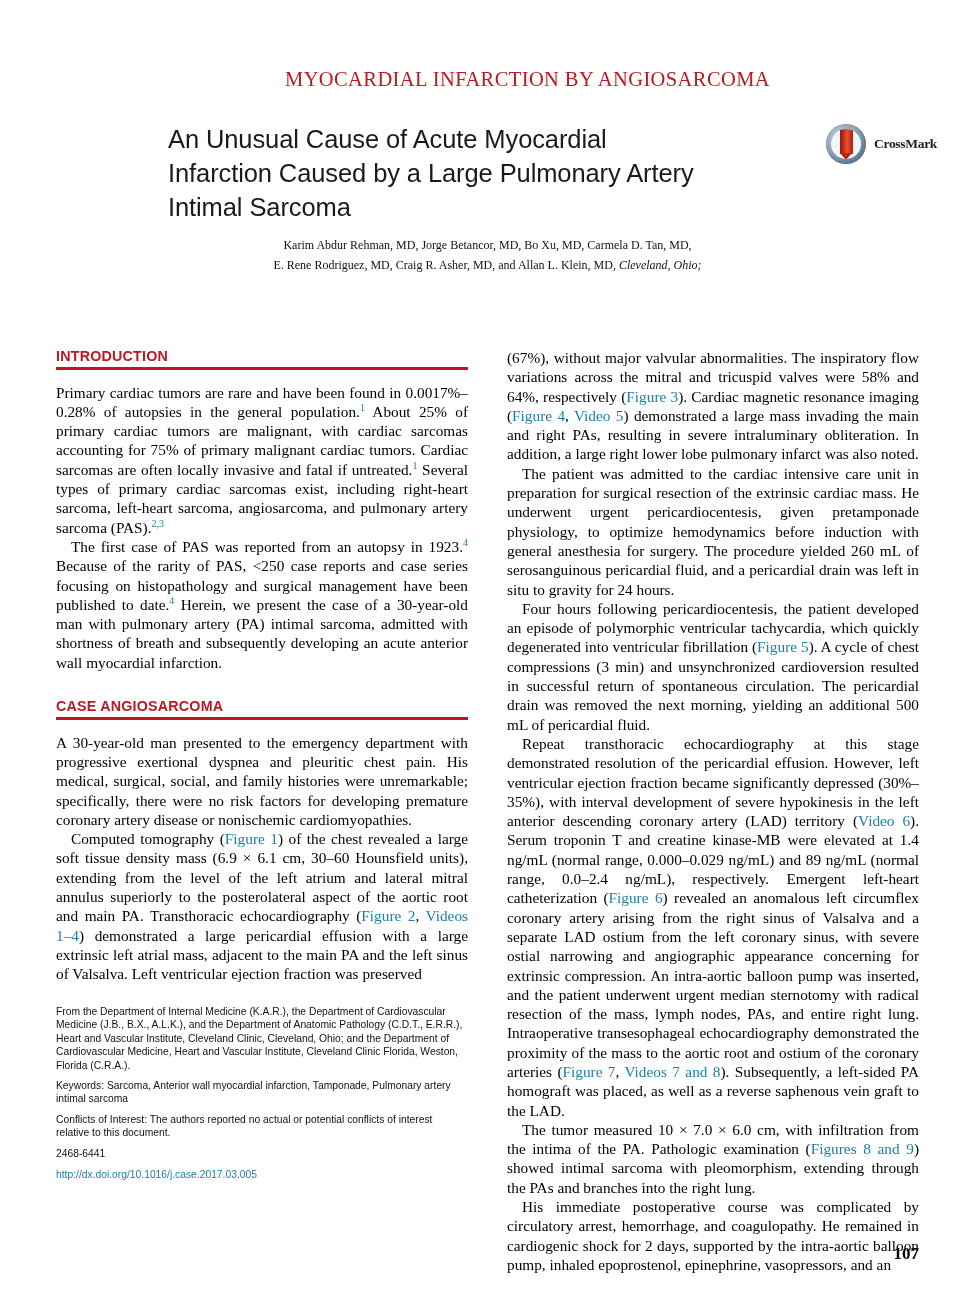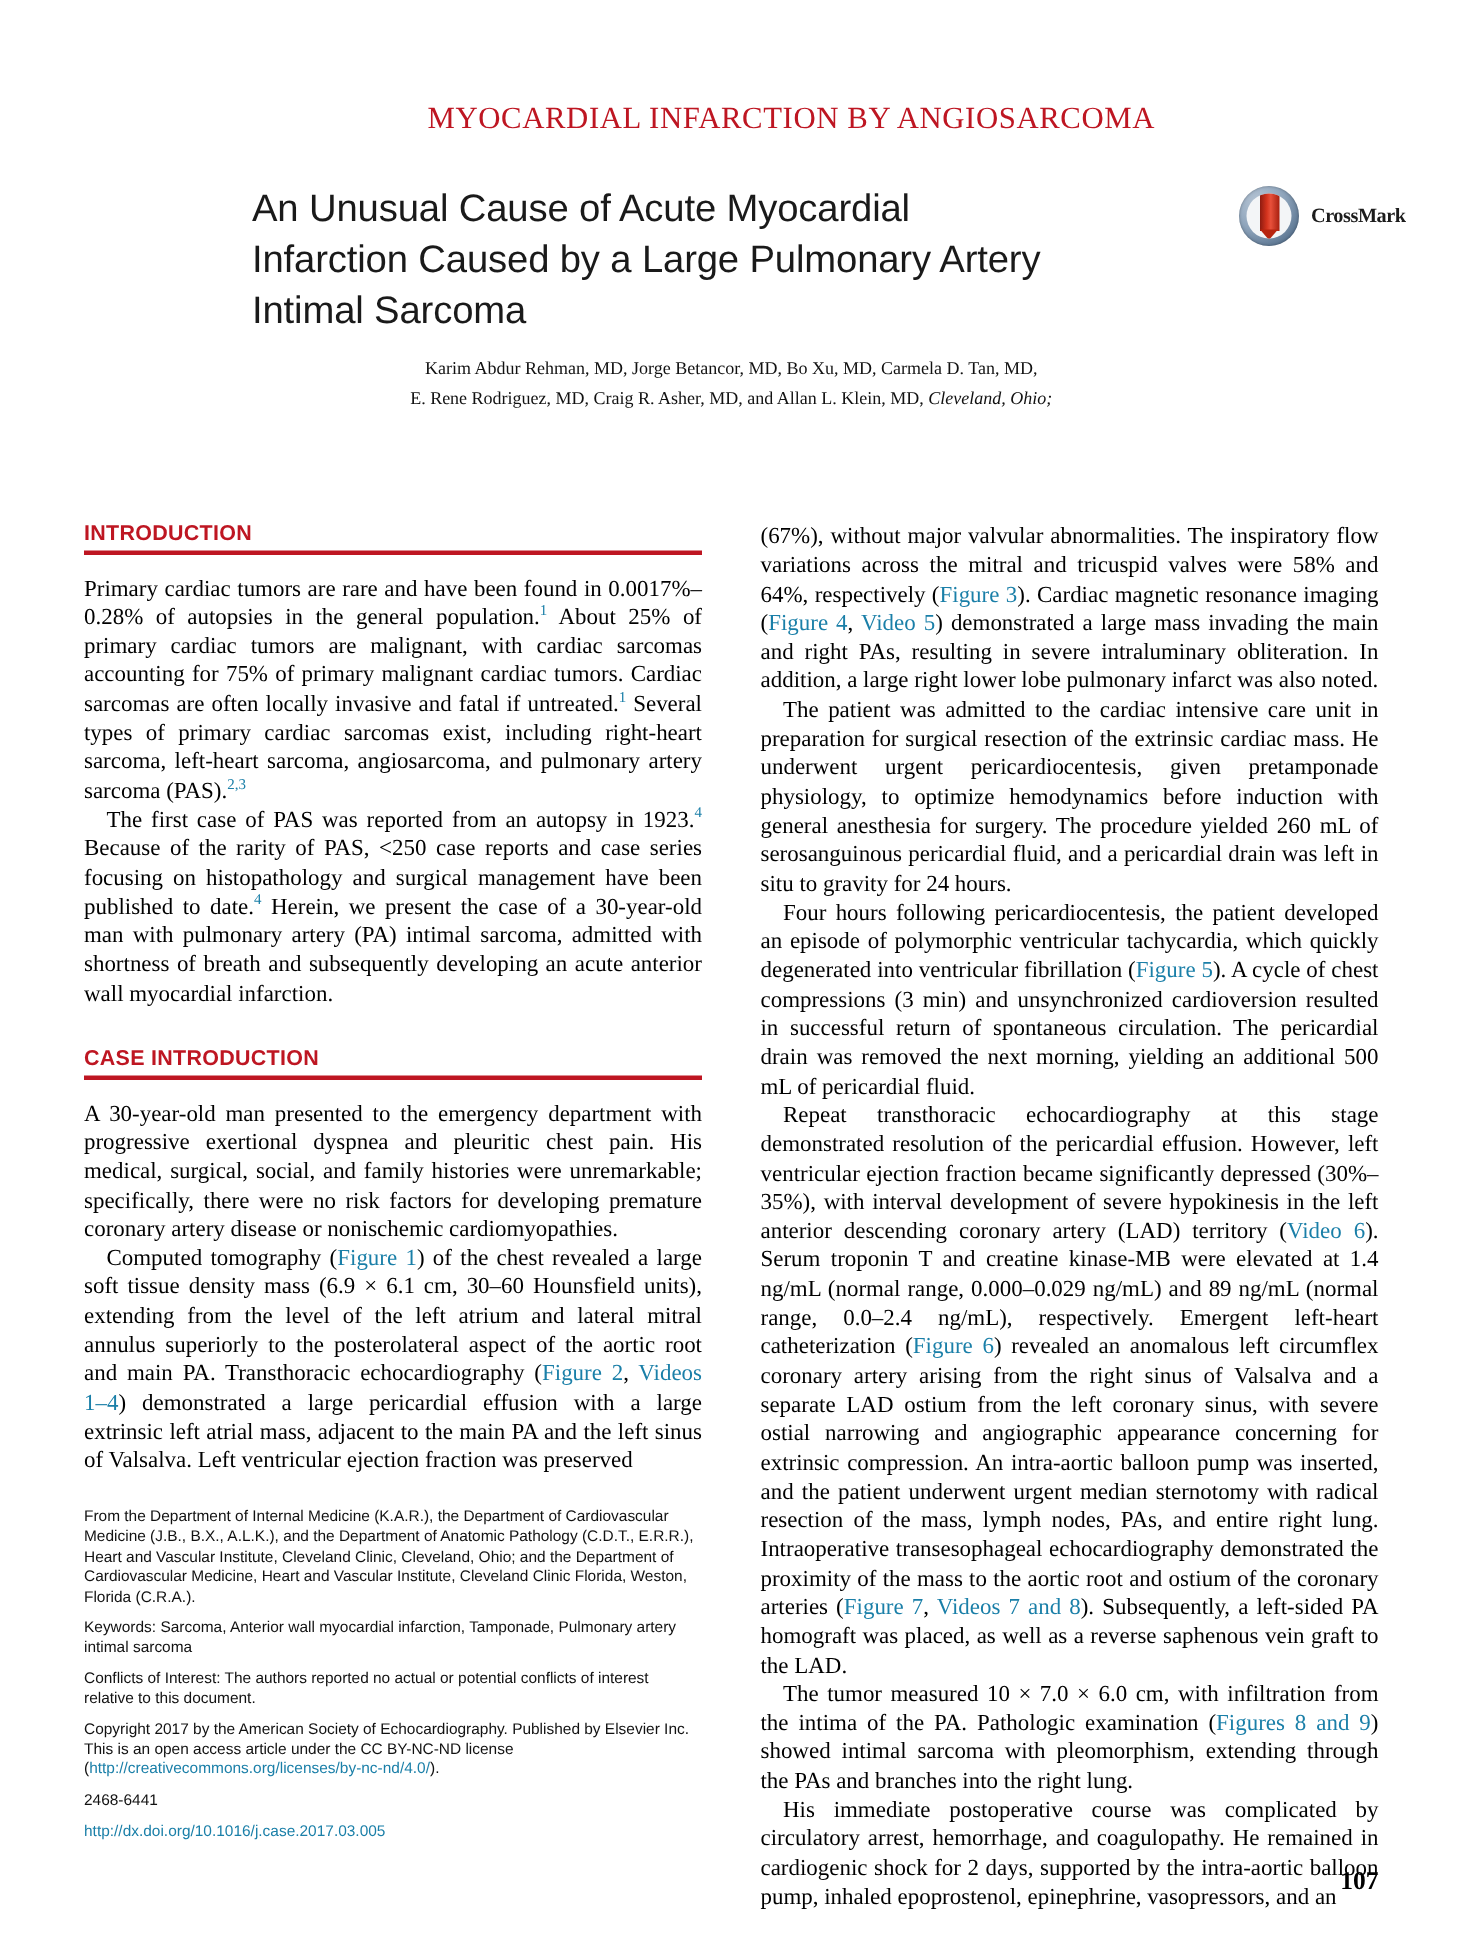--- a/index.html
+++ b/index.html
@@ -234,21 +234,21 @@
 
     <div class="sec-head">INTRODUCTION</div>
     <div class="sec-rule"></div>
 
     <p class="body"><span>Primary cardiac tumors are rare and have been found in 0.0017%–0.28% of autopsies in the general population.</span><span class="sup ref">1</span><span> About 25% of primary cardiac tumors are malignant, with cardiac sarcomas accounting for 75% of primary malignant cardiac tumors. Cardiac sarcomas are often locally invasive and fatal if untreated.</span><span class="sup ref">1</span><span> Several types of primary cardiac sarcomas exist, including right-heart sarcoma, left-heart sarcoma, angiosarcoma, and pulmonary artery sarcoma (PAS).</span><span class="sup ref">2,3</span></p>
 
     <p class="body"><span>The first case of PAS was reported from an autopsy in 1923.</span><span class="sup ref">4</span><span> Because of the rarity of PAS, &lt;250 case reports and case series focusing on histopathology and surgical management have been published to date.</span><span class="sup ref">4</span><span> Herein, we present the case of a 30-year-old man with pulmonary artery (PA) intimal sarcoma, admitted with shortness of breath and subsequently developing an acute anterior wall myocardial infarction.</span></p>
 
     <div class="gap-sec"></div>
 
-    <div class="sec-head">CASE INTRODUCTION</div>
+    <div class="sec-head">CASE ANGIOSARCOMA</div>
     <div class="sec-rule"></div>
 
     <p class="body">A 30-year-old man presented to the emergency department with progressive exertional dyspnea and pleuritic chest pain. His medical, surgical, social, and family histories were unremarkable; specifically, there were no risk factors for developing premature coronary artery disease or nonischemic cardiomyopathies.</p>
 
     <p class="body"><span>Computed tomography (</span><span class="lnk">Figure 1</span><span>) of the chest revealed a large soft tissue density mass (6.9 × 6.1 cm, 30–60 Hounsfield units), extending from the level of the left atrium and lateral mitral annulus superiorly to the posterolateral aspect of the aortic root and main PA. Transthoracic echocardiography (</span><span class="lnk">Figure 2</span><span>, </span><span class="lnk">Videos 1–4</span><span>) demonstrated a large pericardial effusion with a large extrinsic left atrial mass, adjacent to the main PA and the left sinus of Valsalva. Left ventricular ejection fraction was preserved</span></p>
 
   </div>
 
   <div class="col col-right">
 
@@ -264,20 +264,19 @@
 
     <p class="body">His immediate postoperative course was complicated by circulatory arrest, hemorrhage, and coagulopathy. He remained in cardiogenic shock for 2 days, supported by the intra-aortic balloon pump, inhaled epoprostenol, epinephrine, vasopressors, and an</p>
 
   </div>
 
   <div class="fn-rule"></div>
   <div class="footnotes">
     <p>From the Department of Internal Medicine (K.A.R.), the Department of Cardiovascular Medicine (J.B., B.X., A.L.K.), and the Department of Anatomic Pathology (C.D.T., E.R.R.), Heart and Vascular Institute, Cleveland Clinic, Cleveland, Ohio; and the Department of Cardiovascular Medicine, Heart and Vascular Institute, Cleveland Clinic Florida, Weston, Florida (C.R.A.).</p>
     <p>Keywords: Sarcoma, Anterior wall myocardial infarction, Tamponade, Pulmonary artery intimal sarcoma</p>
     <p>Conflicts of Interest: The authors reported no actual or potential conflicts of interest relative to this document.</p>
-    <p><span>Copyright 2017 by the American Society of Echocardiography. Published by Elsevier Inc. This is an open access article under the CC BY-NC-ND license (</span><span class="lnk">http://creativecommons.org/licenses/by-nc-nd/4.0/</span><span>).</span></p>
     <p class="issn">2468-6441</p>
     <p class="doi">http://dx.doi.org/10.1016/j.case.2017.03.005</p>
   </div>
 
   <div class="page-number">107</div>
 
 </div>
 
 </body></html>

